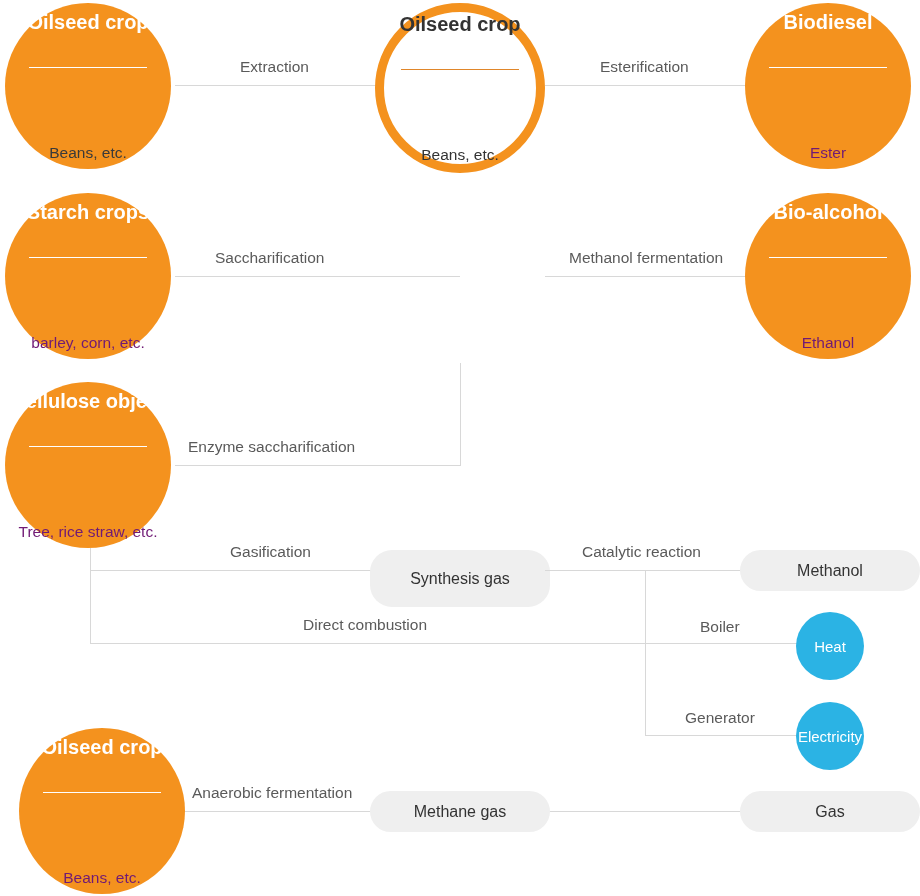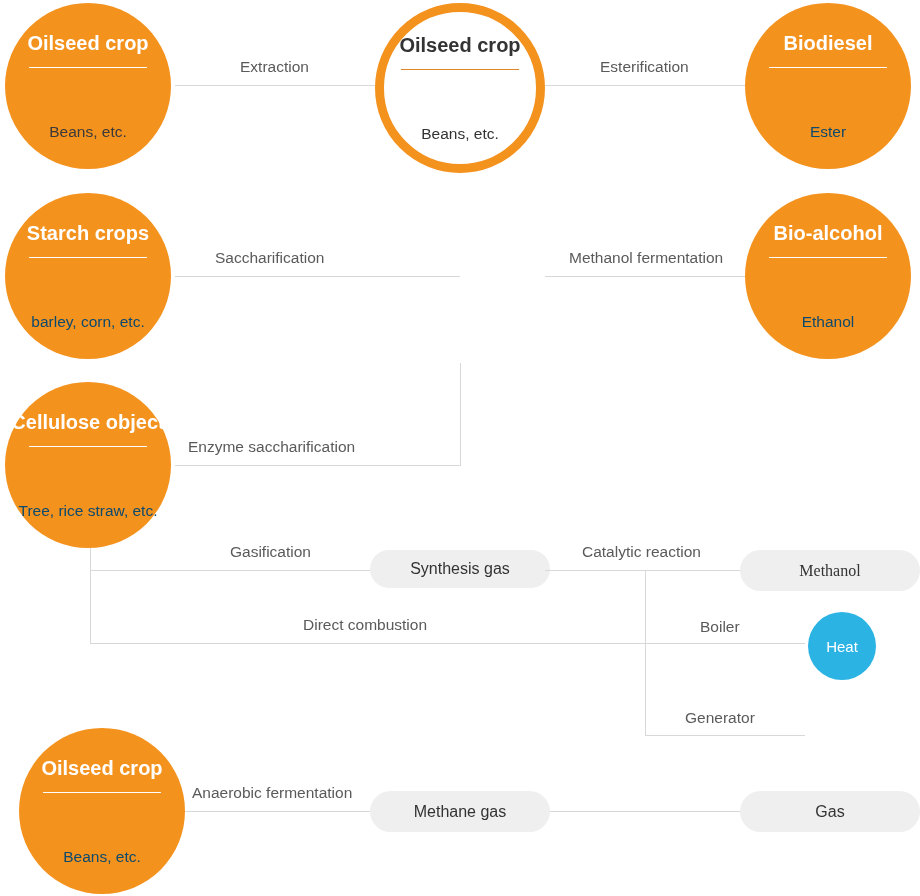--- a/index.html
+++ b/index.html
@@ -42,20 +42,21 @@
 
   
   .circle {
     position: absolute;
     border-radius: 50%;
     display: flex;
     flex-direction: column;
     align-items: center;
     justify-content: center;
     text-align: center;
+    gap: 21px;
   }
   .circle.filled { background: #F4921E; }
   .circle.outlined {
     background: #ffffff;
     border: 9px solid #F4921E;
   }
   .circle .c-title {
     font-size: 20px;
     font-weight: 600;
     line-height: 1.1;
@@ -67,38 +68,37 @@
     margin: 13px 0 13px 0;
   }
   .circle .c-sub {
     font-size: 15.5px;
     line-height: 1.1;
     white-space: nowrap;
     margin-top: 42px;
   }
   .circle.filled .c-title { color: #ffffff; }
   .circle.filled .c-rule  { background: #ffffff; }
-  .circle.filled .c-sub   { color: #0c4a6e; }
+  .circle.filled .c-sub   { color: #701a75; }
   .circle.filled.dark-sub .c-sub { color: #3a3a3a; }
   .circle.outlined .c-title { color: #333333; }
   .circle.outlined .c-rule  { background: #E0862A; }
   .circle.outlined .c-sub   { color: #333333; }
 
   
   .bcircle {
     position: absolute;
     border-radius: 50%;
     background: #2BB3E4;
     display: flex;
     align-items: center;
     justify-content: center;
     color: #ffffff;
     font-size: 15px;
     white-space: nowrap;
-    margin-left: 12px;
   }
 
   
   .pill {
     position: absolute;
     background: #EFEFEF;
     border-radius: 22px;
     display: flex;
     align-items: center;
     justify-content: center;
@@ -166,38 +166,39 @@
     <span class="c-sub">Tree, rice straw, etc.</span>
   </div>
 
   <div class="proc-label" style="left:182px; top:439px;">Enzyme saccharification</div>
 
   <div class="vline" style="left:90px; top:548px; height:96px;"></div>
 
   <div class="hline" style="left:90px; top:570px; width:285px;"></div>
   <div class="proc-label" style="left:224px; top:544px;">Gasification</div>
 
-  <div class="pill" style="left:370px; top:550px; width:180px; height:38px;">Synthesis gas</div>
+  <div class="pill" style="left:370px; top:550px; width:180px; height:57px;">Synthesis gas</div>
 
   <div class="hline" style="left:545px; top:570px; width:200px;"></div>
   <div class="proc-label" style="left:576px; top:544px;">Catalytic reaction</div>
 
-  <div class="pill" style="left:740px; top:550px; width:180px; height:41px;font-family:Liberation Serif, serif;">Methanol</div>
+  <div class="pill" style="left:740px; top:550px; width:180px; height:41px;">Methanol</div>
 
   <div class="hline" style="left:90px; top:643px; width:556px;"></div>
   <div class="proc-label" style="left:297px; top:617px;">Direct combustion</div>
 
   <div class="vline" style="left:645px; top:570px; height:166px;"></div>
 
   <div class="hline" style="left:645px; top:643px; width:160px;"></div>
   <div class="proc-label" style="left:694px; top:619px;">Boiler</div>
   <div class="bcircle" style="left:796px; top:612px; width:68px; height:68px;">Heat</div>
 
   <div class="hline" style="left:645px; top:735px; width:160px;"></div>
   <div class="proc-label" style="left:679px; top:710px;">Generator</div>
+  <div class="bcircle" style="left:796px; top:702px; width:68px; height:68px;">Electricity</div>
 
   <div class="hline" style="left:185px; top:811px; width:190px;"></div>
   <div class="hline" style="left:545px; top:811px; width:200px;"></div>
 
   <div class="circle filled" style="left:19px; top:728px; width:166px; height:166px;">
     <span class="c-title">Oilseed crop</span>
     <span class="c-rule"></span>
     <span class="c-sub">Beans, etc.</span>
   </div>
 

